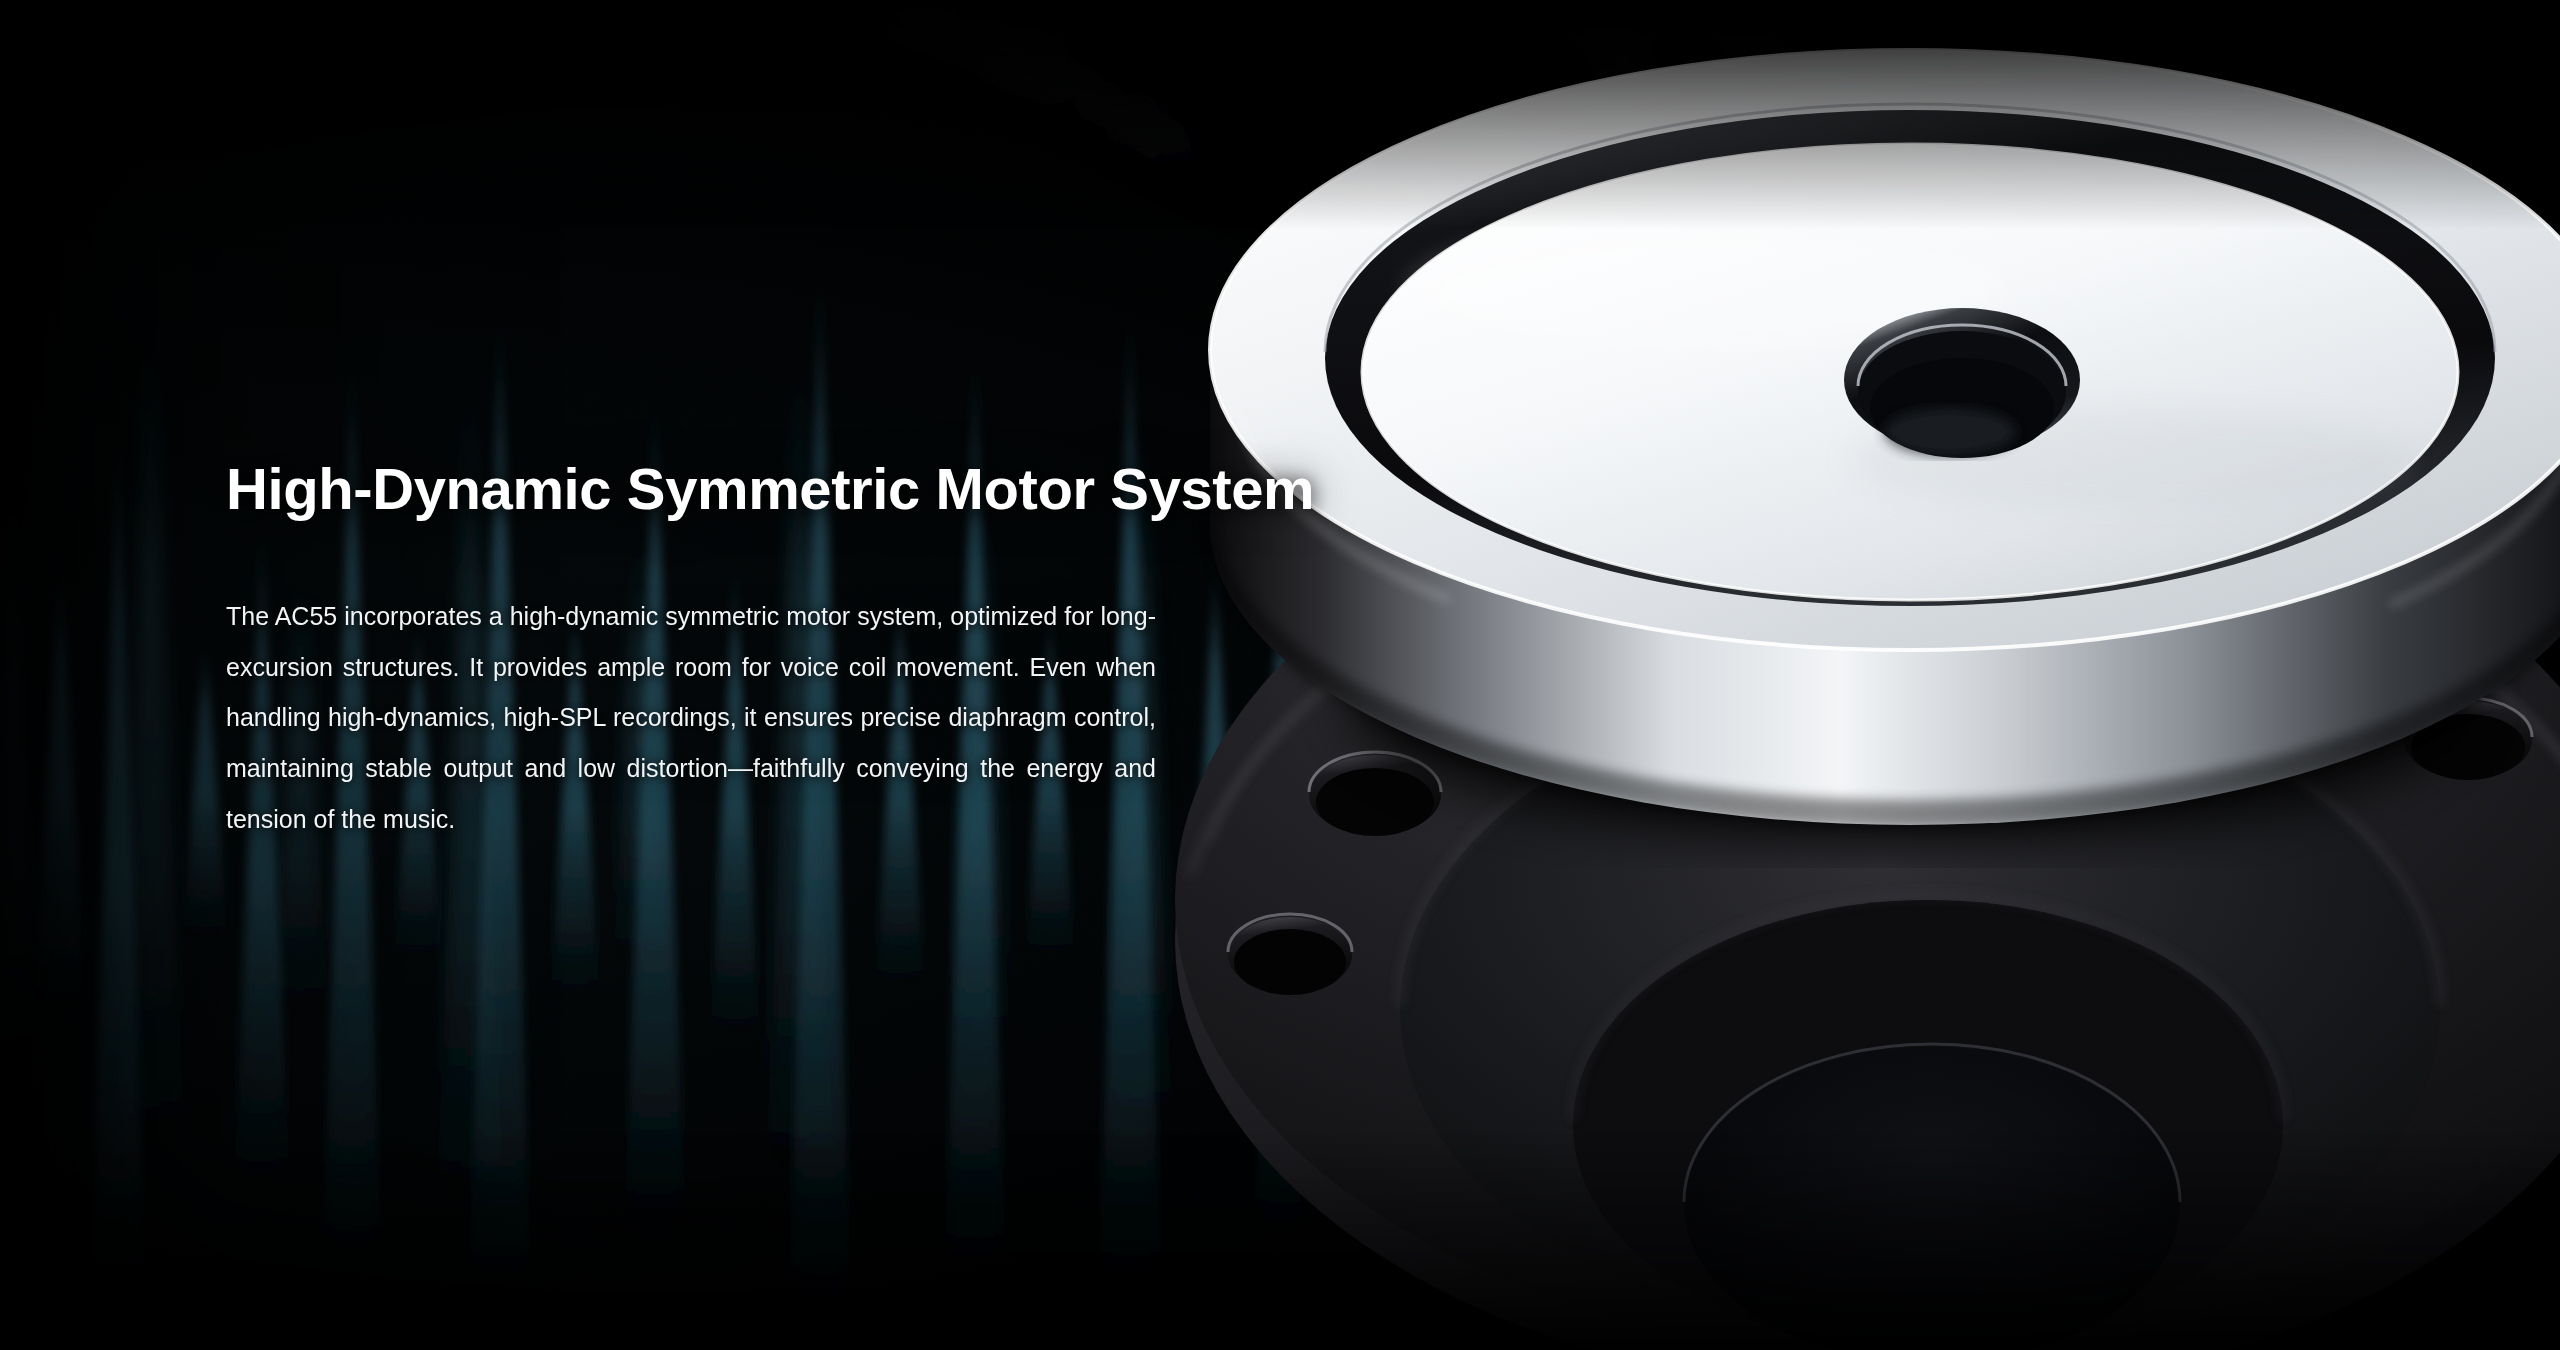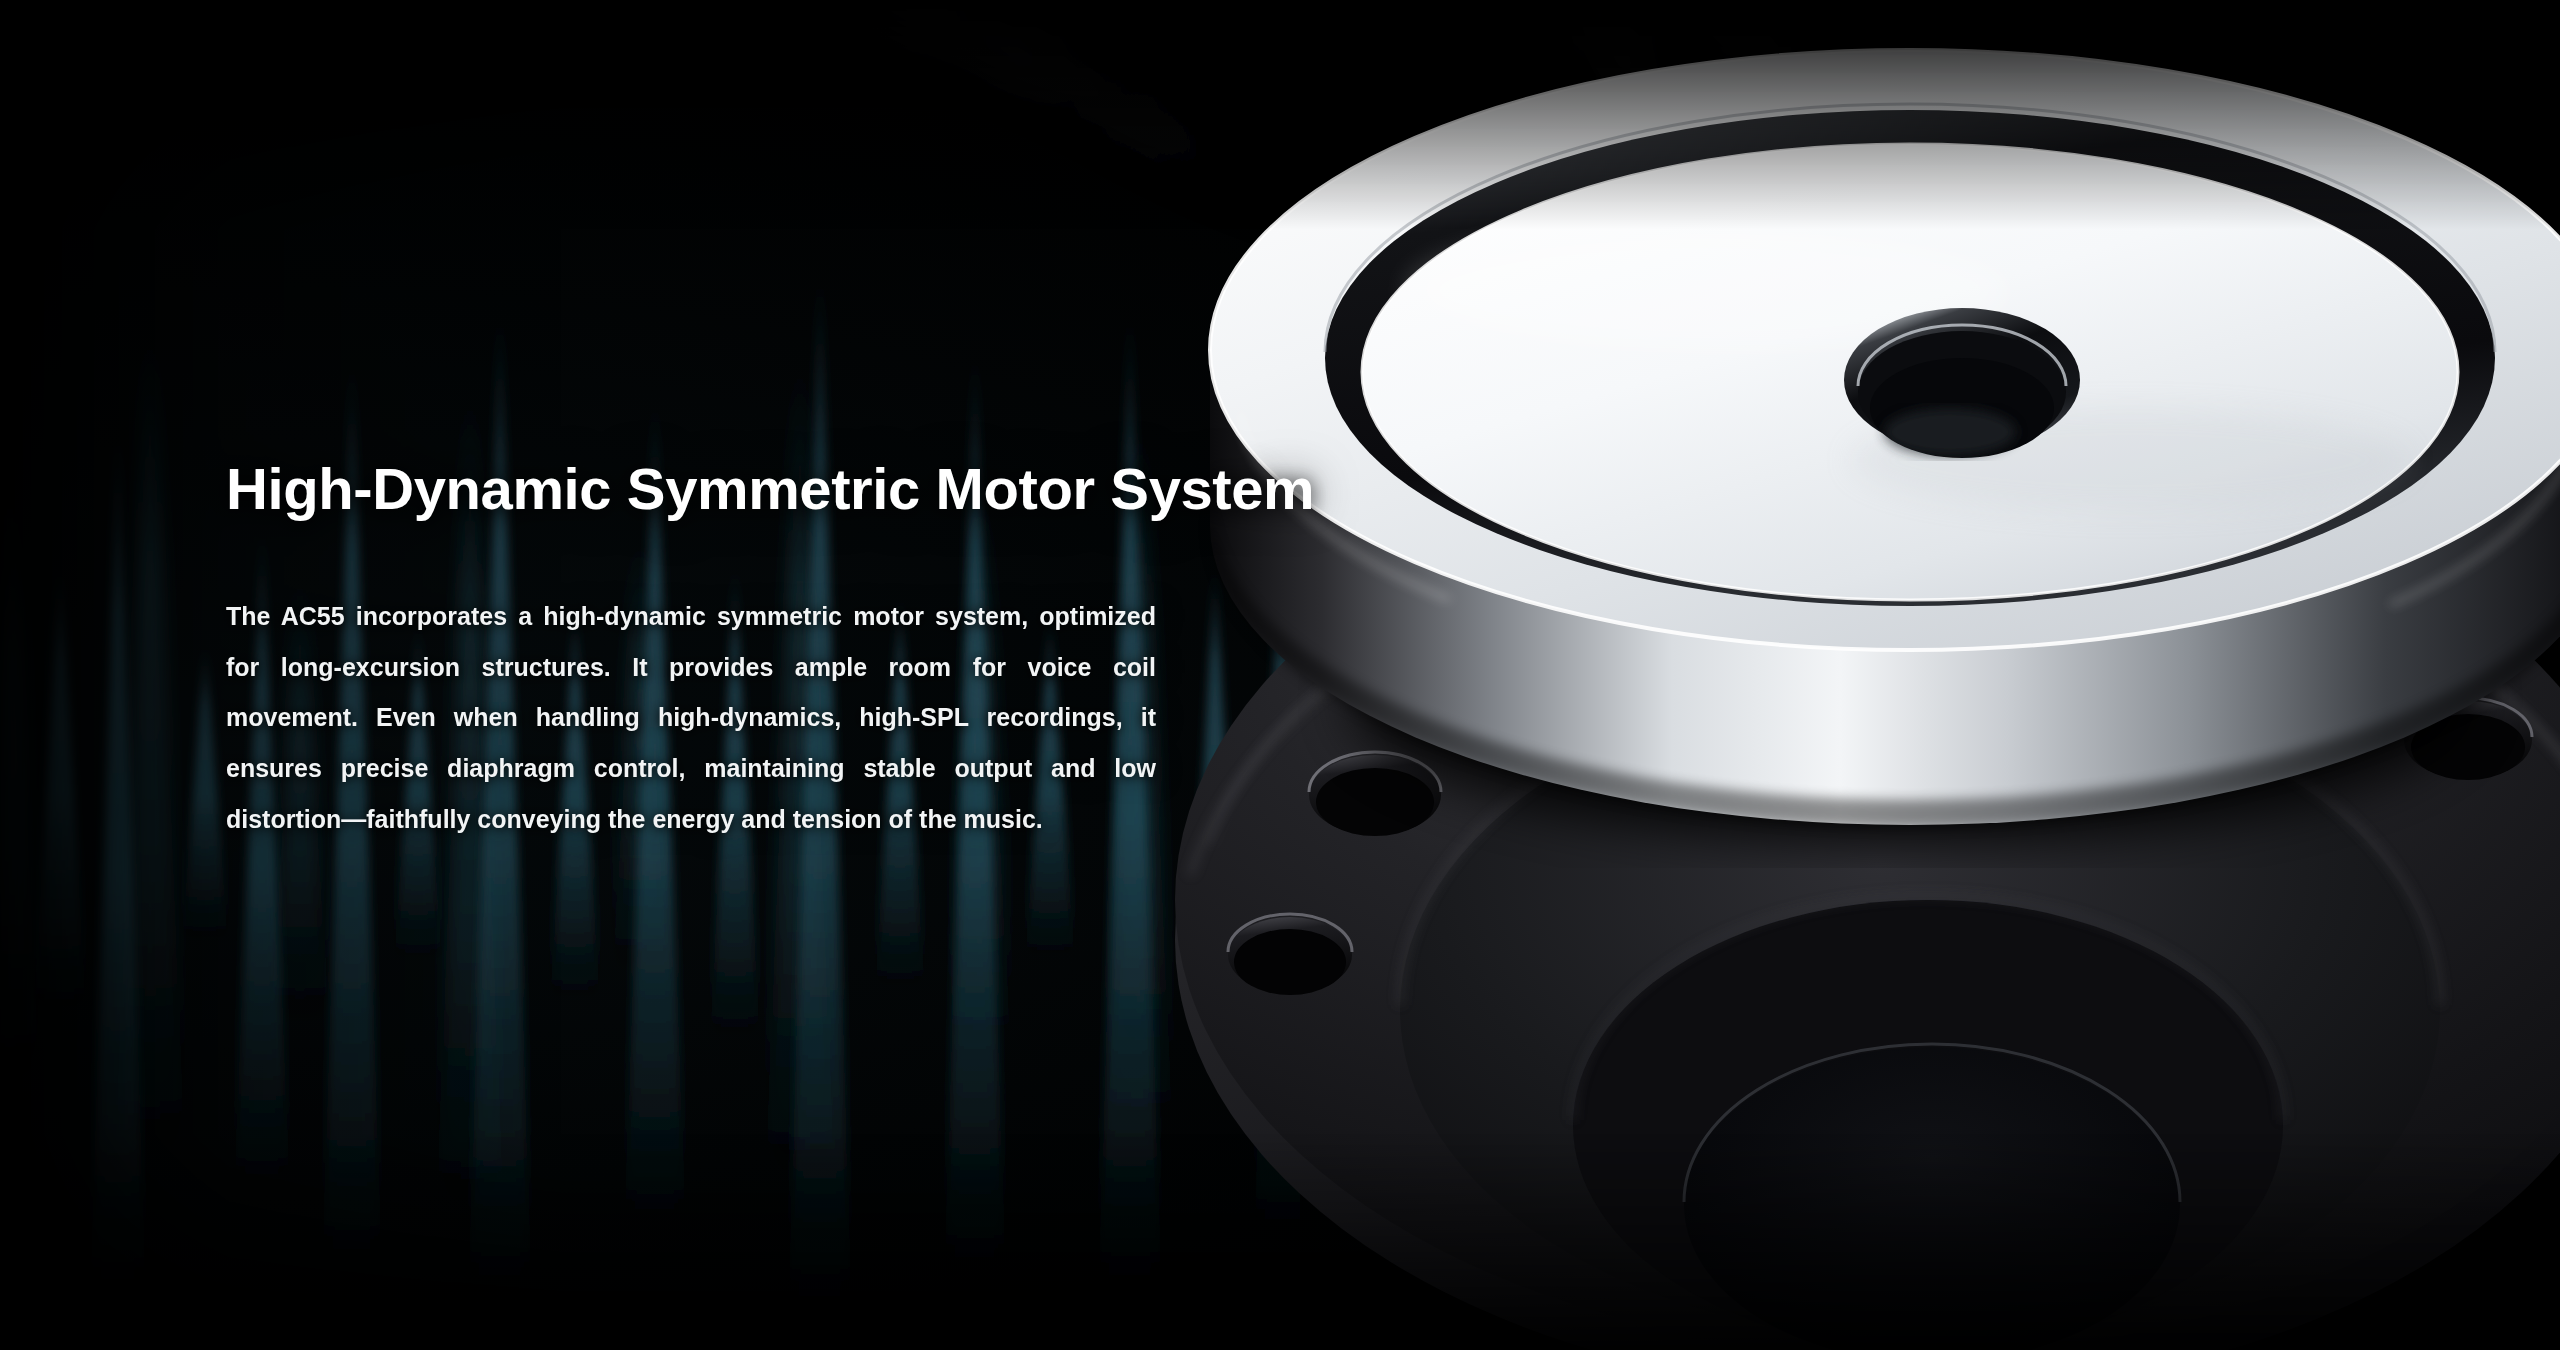--- a/index.html
+++ b/index.html
@@ -56,21 +56,21 @@
     text-shadow:0 2px 18px rgba(0,0,0,.85), 0 0 44px rgba(0,0,0,.65);
   }
   .headline .l2{ display:block; }
 
   .body{
     margin-top:68px;
     width:930px;
     color:#f2f4f5;
     font-size:25px;
     line-height:2.03;
-    font-weight:700;
+    font-weight:400;
     text-align:justify;
     text-shadow:0 1px 10px rgba(0,0,0,.9), 0 0 26px rgba(0,0,0,.7);
   }
 </style>
 </head>
 <body>
 
 <div id="stage">
 
   <div class="bg-base"></div>

